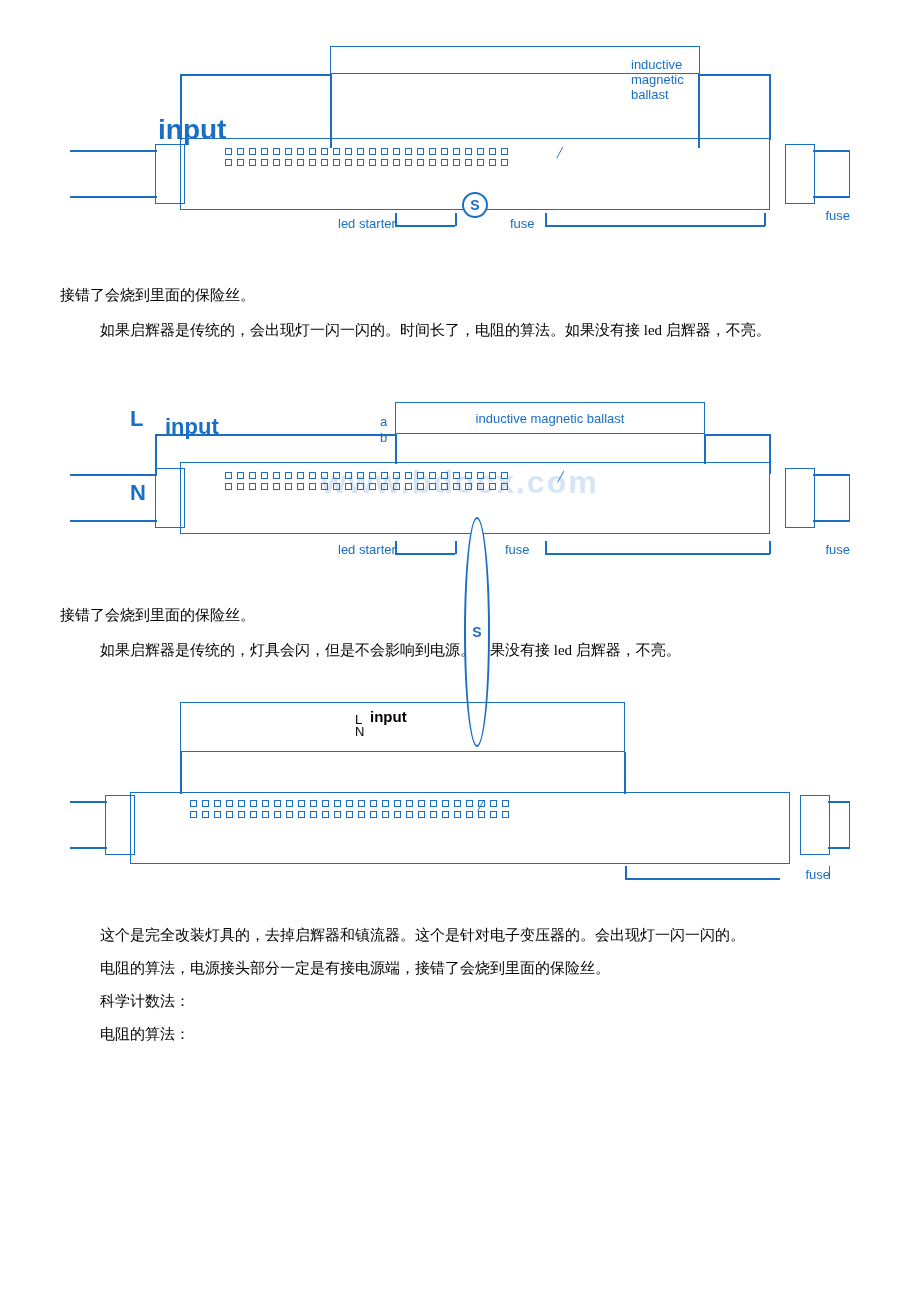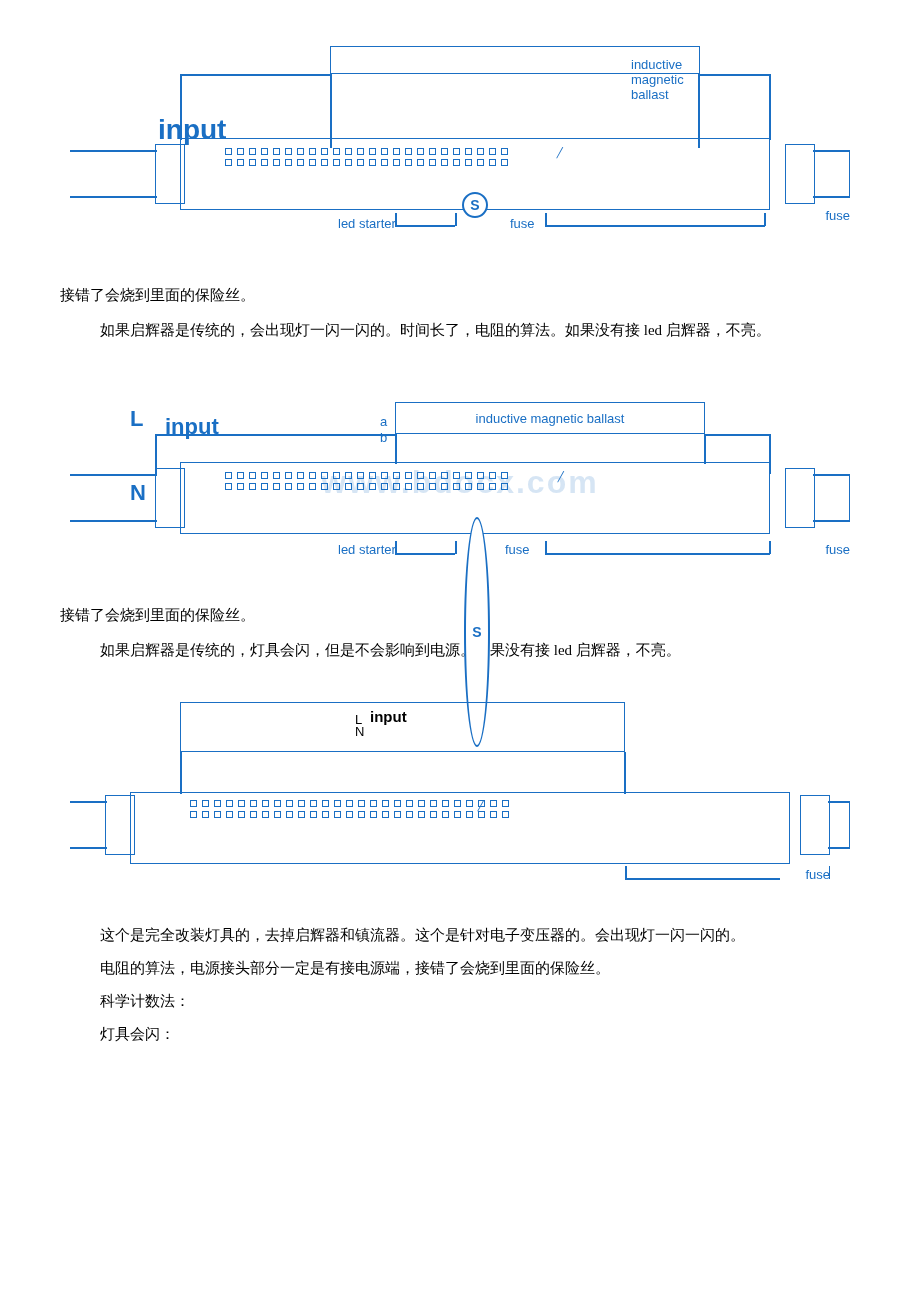--- a/index.html
+++ b/index.html
@@ -1015,13 +1015,13 @@
     <div class="diag3 fuse-tick2"></div>
   </div>
 </div>
 
 <p class="para-indent">这个是完全改装灯具的，去掉启辉器和镇流器。这个是针对电子变压器的。会出现灯一闪一闪的。</p>
 
 <p class="para-indent">电阻的算法，电源接头部分一定是有接电源端，接错了会烧到里面的保险丝。</p>
 
 <p class="para-indent">科学计数法：</p>
 
-<p class="para-indent">灯具会闪：</p>
+<p class="para-indent">电阻的算法：</p>
 
 </body></html>

